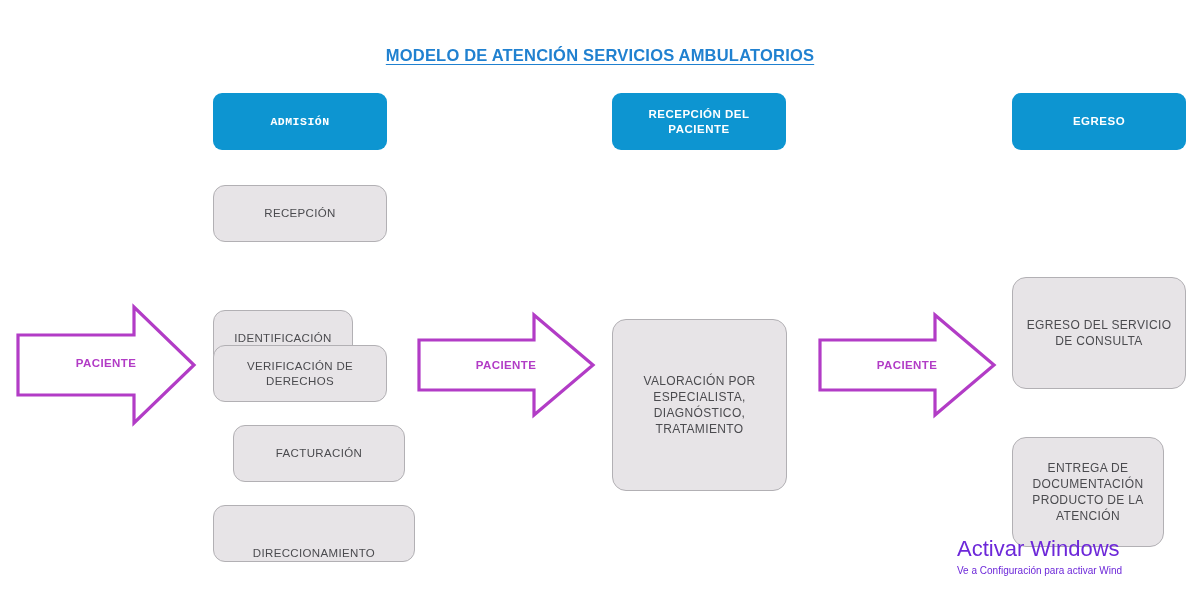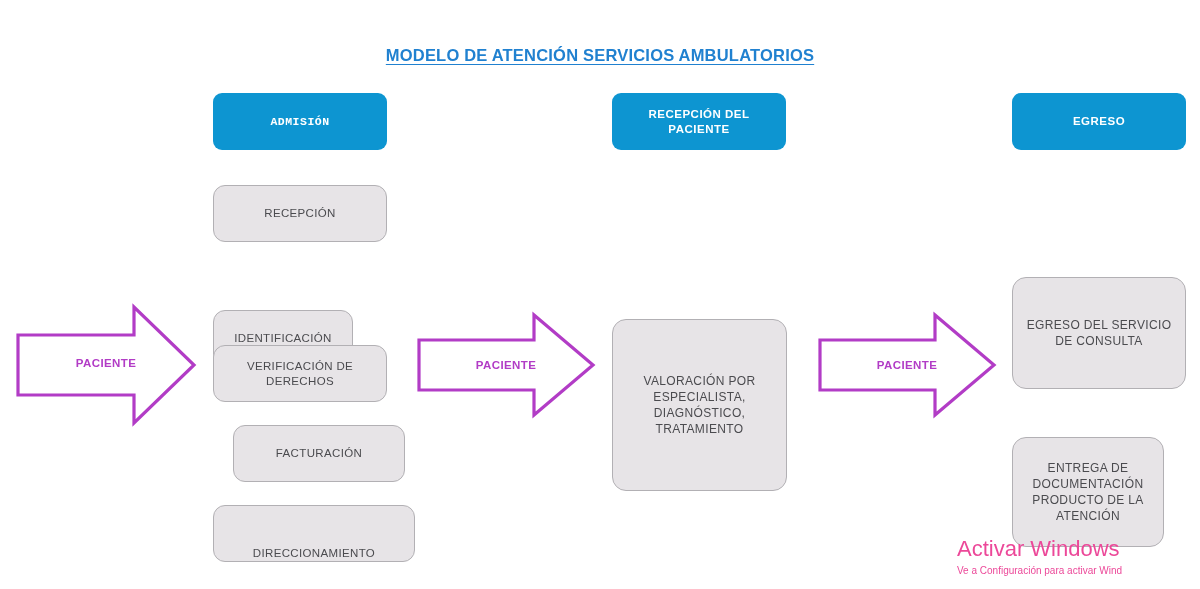--- a/index.html
+++ b/index.html
@@ -96,21 +96,21 @@
     font-size: 11.5px;
     font-weight: bold;
     letter-spacing: 0.4px;
     color: #b23cc6;
     white-space: nowrap;
   }
 
   
   .watermark {
     position: absolute;
-    color: #ec4899;
+    color: #6d28d9;
     white-space: nowrap;
     pointer-events: none;
   }
   .watermark .wm-title {
     font-size: 22px;
     line-height: 26px;
     font-weight: normal;
   }
   .watermark .wm-sub {
     font-size: 10px;

